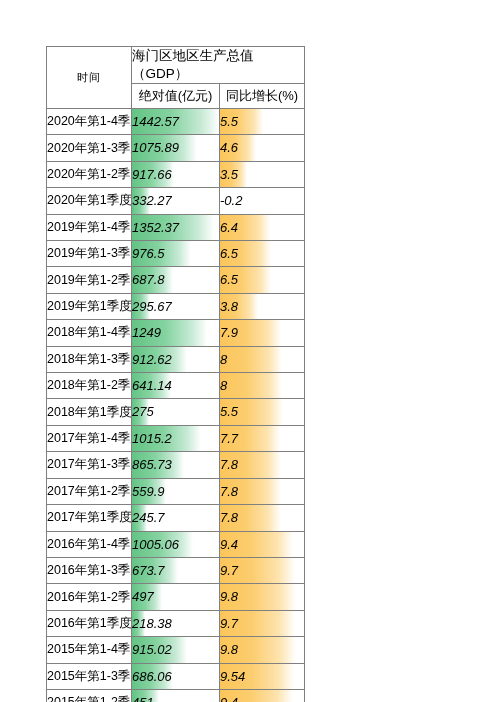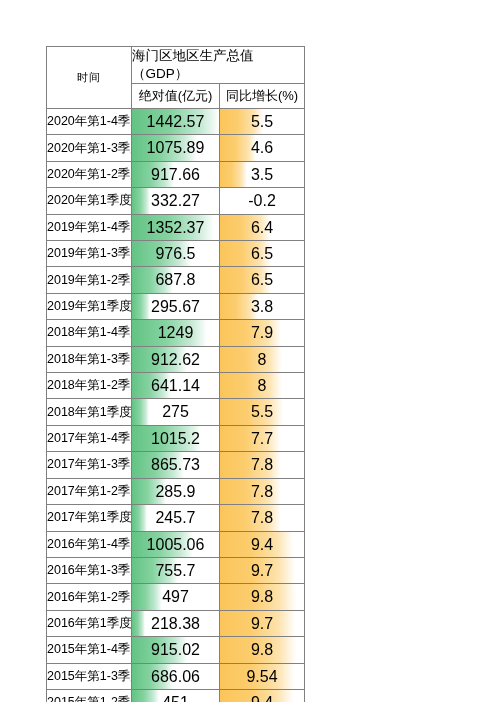--- a/index.html
+++ b/index.html
@@ -97,23 +97,24 @@
   td.cell-bar .bar.green {
     background: linear-gradient(to right, #63c384 0%, #85d3a0 45%, #c8ead6 80%, #ffffff 100%);
   }
   td.cell-bar .bar.orange {
     background: linear-gradient(to right, #fbc55a 0%, #fccd6e 42%, #fde3ae 78%, #ffffff 100%);
   }
   td.cell-bar .val {
     position: relative;
     z-index: 1;
     display: block;
-    text-align: center;
-    font-size: 16px;
+    text-align: left;
+    font-size: 13px;
     line-height: 25.4px;
+    font-style: italic;
   }
 </style>
 </head>
 <body>
 
 <div id="table-wrap">
   <table class="gdp-table">
     <colgroup>
       <col class="c-time">
       <col class="c-abs">
@@ -281,21 +282,21 @@
           </td>
           <td class="cell-bar">
             <div class="bar orange" style="width: 72.22%;"></div>
             <span class="val">7.8</span>
           </td>
         </tr>
         <tr>
           <td class="cell-time">2017年第1-2季度</td>
           <td class="cell-bar">
             <div class="bar green" style="width: 38.81%;"></div>
-            <span class="val">285.9</span>
+            <span class="val">559.9</span>
           </td>
           <td class="cell-bar">
             <div class="bar orange" style="width: 72.22%;"></div>
             <span class="val">7.8</span>
           </td>
         </tr>
         <tr>
           <td class="cell-time">2017年第1季度</td>
           <td class="cell-bar">
             <div class="bar green" style="width: 17.03%;"></div>
@@ -314,21 +315,21 @@
           </td>
           <td class="cell-bar">
             <div class="bar orange" style="width: 87.04%;"></div>
             <span class="val">9.4</span>
           </td>
         </tr>
         <tr>
           <td class="cell-time">2016年第1-3季度</td>
           <td class="cell-bar">
             <div class="bar green" style="width: 52.39%;"></div>
-            <span class="val">755.7</span>
+            <span class="val">673.7</span>
           </td>
           <td class="cell-bar">
             <div class="bar orange" style="width: 89.81%;"></div>
             <span class="val">9.7</span>
           </td>
         </tr>
         <tr>
           <td class="cell-time">2016年第1-2季度</td>
           <td class="cell-bar">
             <div class="bar green" style="width: 34.45%;"></div>

